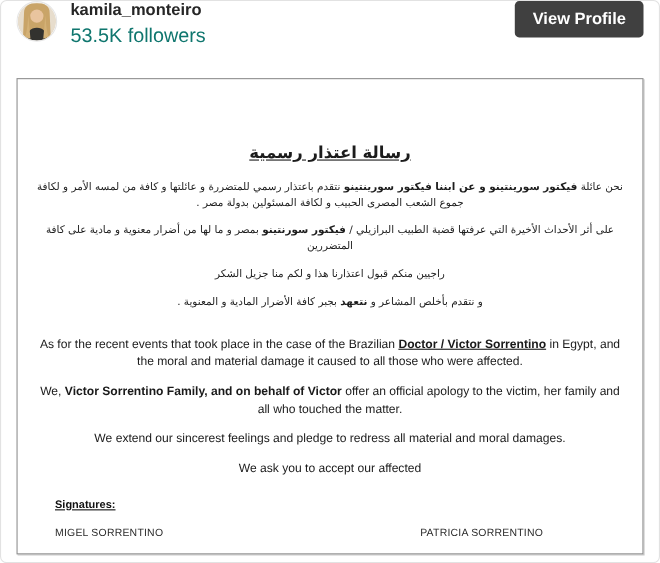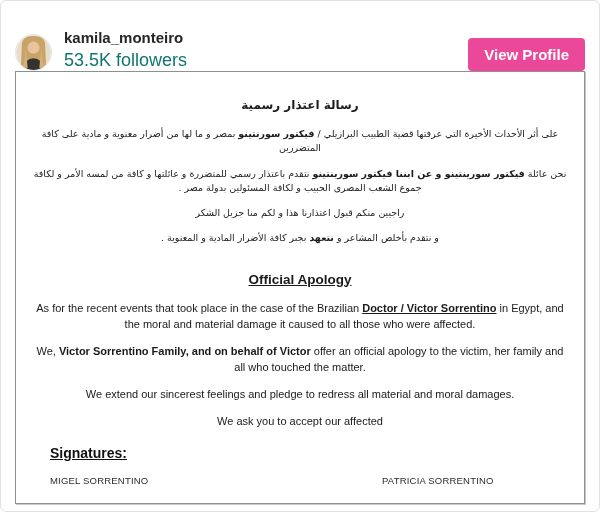--- a/index.html
+++ b/index.html
@@ -14,37 +14,37 @@
     width: 600px; height: 512px;
     background: #fff;
     border: 1px solid #e2e2e2;
     border-radius: 6px;
     overflow: hidden;
   }
   
   .header {
     height: 70px;
     display: flex;
-    align-items: flex-end;
+    align-items: flex-start;
     padding: 0 14px;
   }
   .avatar {
     width: 37px; height: 37px;
     border-radius: 50%;
     overflow: hidden;
     flex: 0 0 auto;
     border: 1px solid #e6e6e6;
   }
   .avatar svg { display: block; width: 100%; height: 100%; }
   .user-meta { margin-left: 12px; line-height: 1.25; }
   .username { font-size: 15px; font-weight: bold; color: #262626; }
   .followers { font-size: 18px; color: #0f766e; margin-top: 1px; }
   .spacer { flex: 1; }
   .view-profile-btn {
-    background: #ec4899;
+    background: #404040;
     color: #fff;
     font-family: "Liberation Sans", sans-serif;
     font-size: 15px;
     font-weight: bold;
     border: none;
     border-radius: 4px;
     padding: 8px 16px;
     cursor: pointer;
   }
   
@@ -61,22 +61,24 @@
     direction: rtl;
     text-align: center;
     font-family: "DejaVu Sans", sans-serif;
     font-size: 9.5px;
     color: #1c1c1c;
     line-height: 1.5;
   }
   .arabic-title {
     display: inline-block;
     font-weight: bold;
-    font-size: 12px;
+    text-decoration: underline;
+    font-size: 15px;
     margin-bottom: 13px;
+    margin-top: 32px;
   }
   .arabic-block p { margin-bottom: 11px; }
   .b { font-weight: bold; }
   .bu { font-weight: bold; text-decoration: underline; }
   .english-block {
     margin-top: 24px;
     text-align: center;
     font-size: 11px;
     color: #1a1a1a;
     line-height: 1.45;
@@ -88,21 +90,21 @@
     font-size: 13.5px;
     margin-bottom: 12px;
   }
   .english-block p { margin-bottom: 11px; max-width: 538px; margin-left: auto; margin-right: auto; }
   
   .signatures { margin-top: 14px; padding-left: 18px; text-align: left; }
   .signatures-title {
     display: inline-block;
     font-weight: bold;
     text-decoration: underline;
-    font-size: 14px;
+    font-size: 10px;
     color: #111;
     margin-bottom: 14px;
   }
   .sig-row {
     display: grid;
     grid-template-columns: 332px auto;
     margin-bottom: 15px;
   }
   .sig-name {
     font-size: 9.5px;
@@ -140,30 +142,27 @@
     <div class="spacer"></div>
     <button class="view-profile-btn">View Profile</button>
   </div>
 
   <div class="document">
 
     <div class="arabic-block">
       <div style="text-align:center;">
         <span class="arabic-title">رسالة اعتذار رسمية</span>
       </div>
+      <p><span>نحن عائلة </span><span class="b">فيكتور سورينتينو و عن ابننا فيكتور سورينتينو</span><span> نتقدم باعتذار رسمي للمتضررة و عائلتها و كافة من لمسه الأمر و لكافة جموع الشعب المصرى الحبيب و لكافة المسئولين بدولة مصر .</span></p>
       <p><span>على أثر الأحداث الأخيرة التي عرفتها قضية الطبيب البرازيلي / </span><span class="b">فيكتور سورنتينو</span><span> بمصر و ما لها من أضرار معنوية و مادية على كافة المتضررين</span></p>
-      <p><span>نحن عائلة </span><span class="b">فيكتور سورينتينو و عن ابننا فيكتور سورينتينو</span><span> نتقدم باعتذار رسمي للمتضررة و عائلتها و كافة من لمسه الأمر و لكافة جموع الشعب المصرى الحبيب و لكافة المسئولين بدولة مصر .</span></p>
       <p>راجيين منكم قبول اعتذارنا هذا و لكم منا جزيل الشكر</p>
       <p><span>و نتقدم بأخلص المشاعر و </span><span class="b">نتعهد</span><span> بجبر كافة الأضرار المادية و المعنوية .</span></p>
     </div>
 
     <div class="english-block">
-      <div style="text-align:center;">
-        <span class="english-title">Official Apology</span>
-      </div>
       <p><span>As for the  recent events that took place in the case of the Brazilian </span><span class="bu">Doctor / Victor Sorrentino</span><span> in Egypt, and the moral and material damage it caused to all those who were affected.</span></p>
       <p><span>We, </span><span class="b">Victor Sorrentino Family, and on behalf of Victor</span><span> offer an official apology to the victim, her family and all who touched the matter.</span></p>
       <p>We extend our sincerest feelings and pledge to redress all material and moral damages.</p>
       <p>We ask you to accept our affected</p>
     </div>
 
     <div class="signatures">
       <span class="signatures-title">Signatures:</span>
       <div class="sig-row">
         <span class="sig-name">MIGEL SORRENTINO</span>

